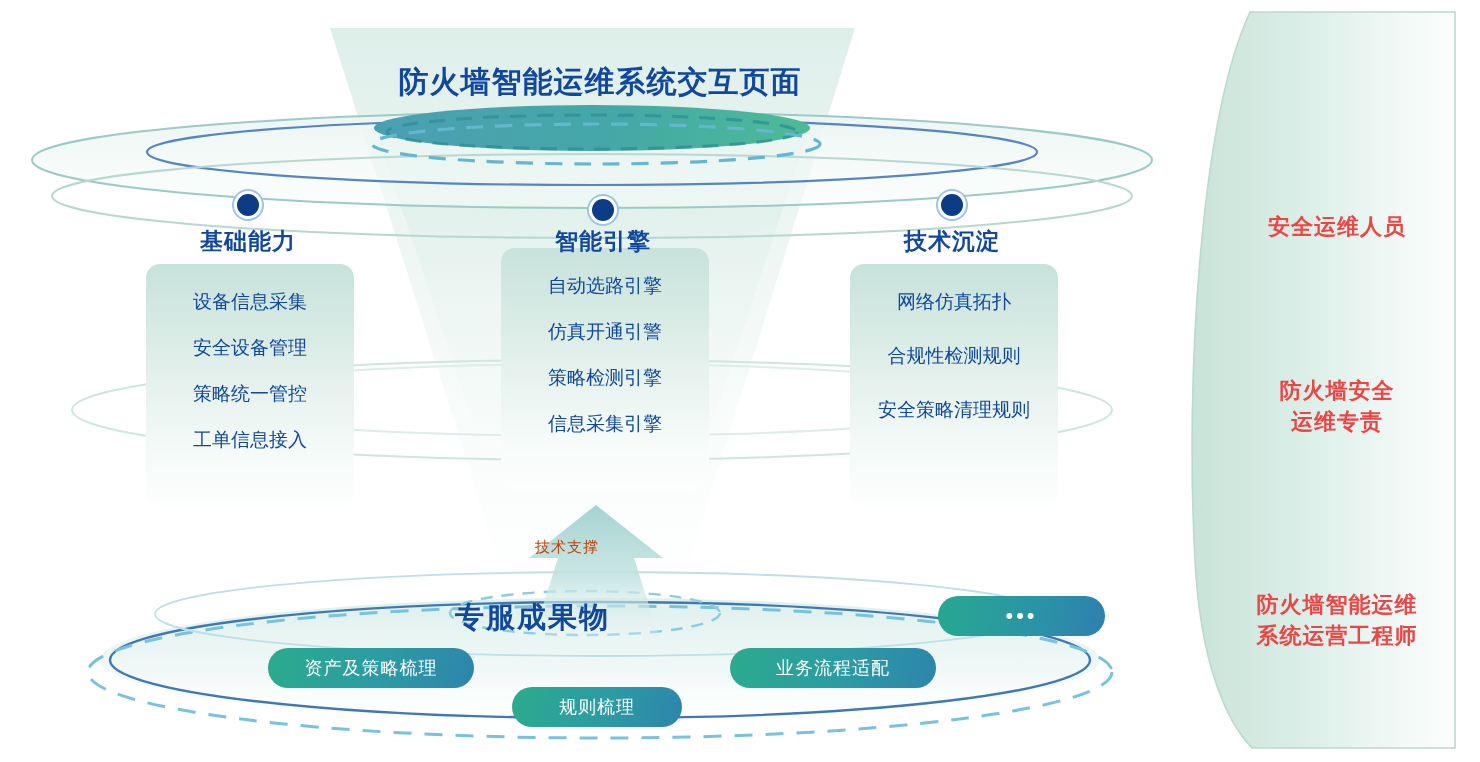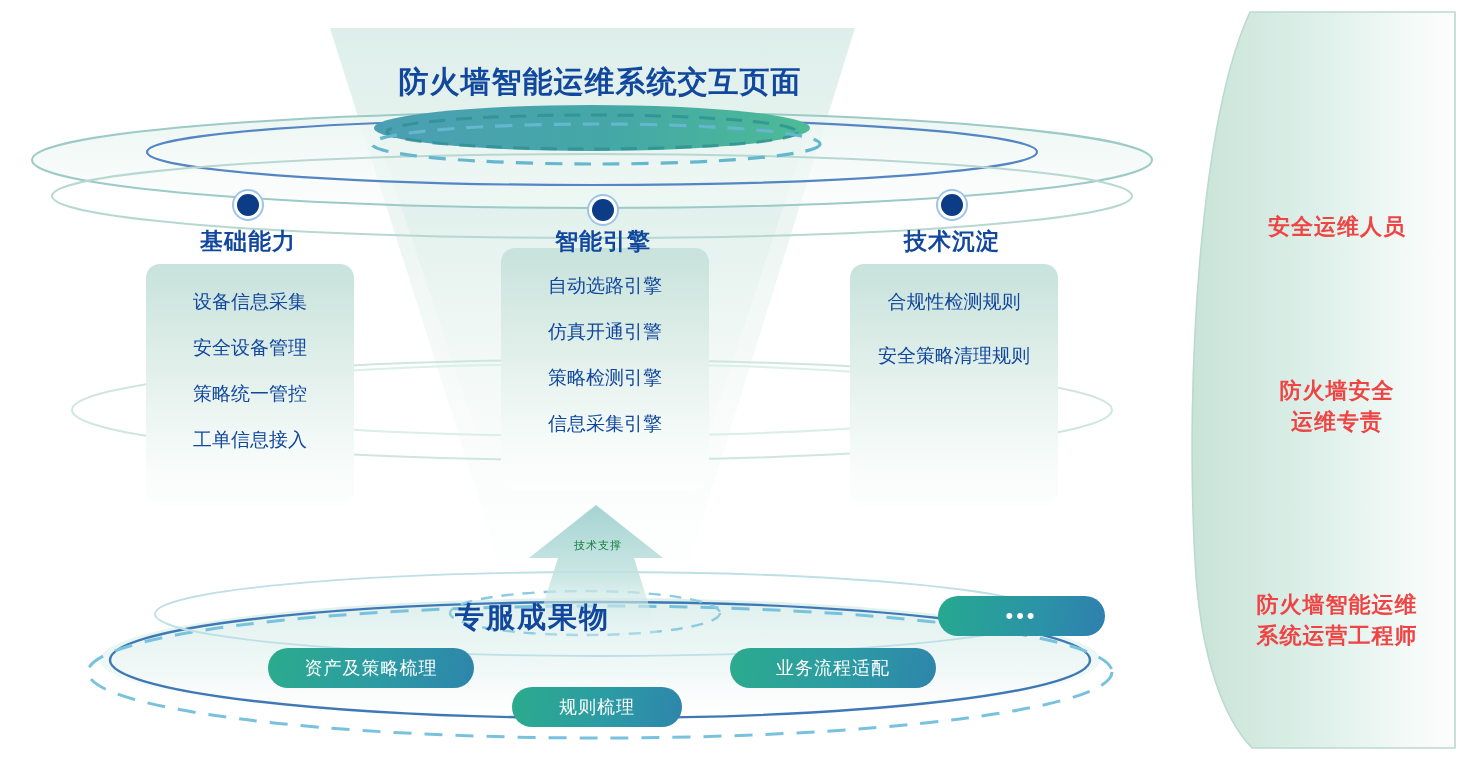--- a/index.html
+++ b/index.html
@@ -55,22 +55,22 @@
   .card.c1{left:501px;top:248px;height:242px;}
   .card.c2{left:850px;top:264px;height:242px;}
   .card .item{
     text-align:center;color:#11479d;font-size:19px;
     line-height:24px;margin-bottom:22px;white-space:nowrap;
   }
   .card.c2 .item{margin-bottom:30px;}
 
   
   .arrow-label{
-    position:absolute;left:543px;top:538px;width:110px;
-    text-align:center;color:#15803d;font-size:11px;z-index:6;
+    position:absolute;left:512px;top:538px;width:110px;
+    text-align:center;color:#c2410c;font-size:15px;z-index:6;
     letter-spacing:1px;
   }
 
   
   .bottom-title{
     position:absolute;left:455px;top:598px;width:260px;
     text-align:left;color:#11479d;font-size:29px;font-weight:bold;
     z-index:6;letter-spacing:2px;
   }
 
@@ -209,20 +209,21 @@
   </div>
 
   <div class="card c1">
     <div class="item">自动选路引擎</div>
     <div class="item">仿真开通引警</div>
     <div class="item">策略检测引擎</div>
     <div class="item">信息采集引擎</div>
   </div>
 
   <div class="card c2">
+    <div class="item">网络仿真拓扑</div>
     <div class="item">合规性检测规则</div>
     <div class="item">安全策略清理规则</div>
   </div>
 
   <div class="arrow-label">技术支撑</div>
 
   <div class="bottom-title">专服成果物</div>
 
   <div class="pill p1">资产及策略梳理</div>
   <div class="pill p2">规则梳理</div>

